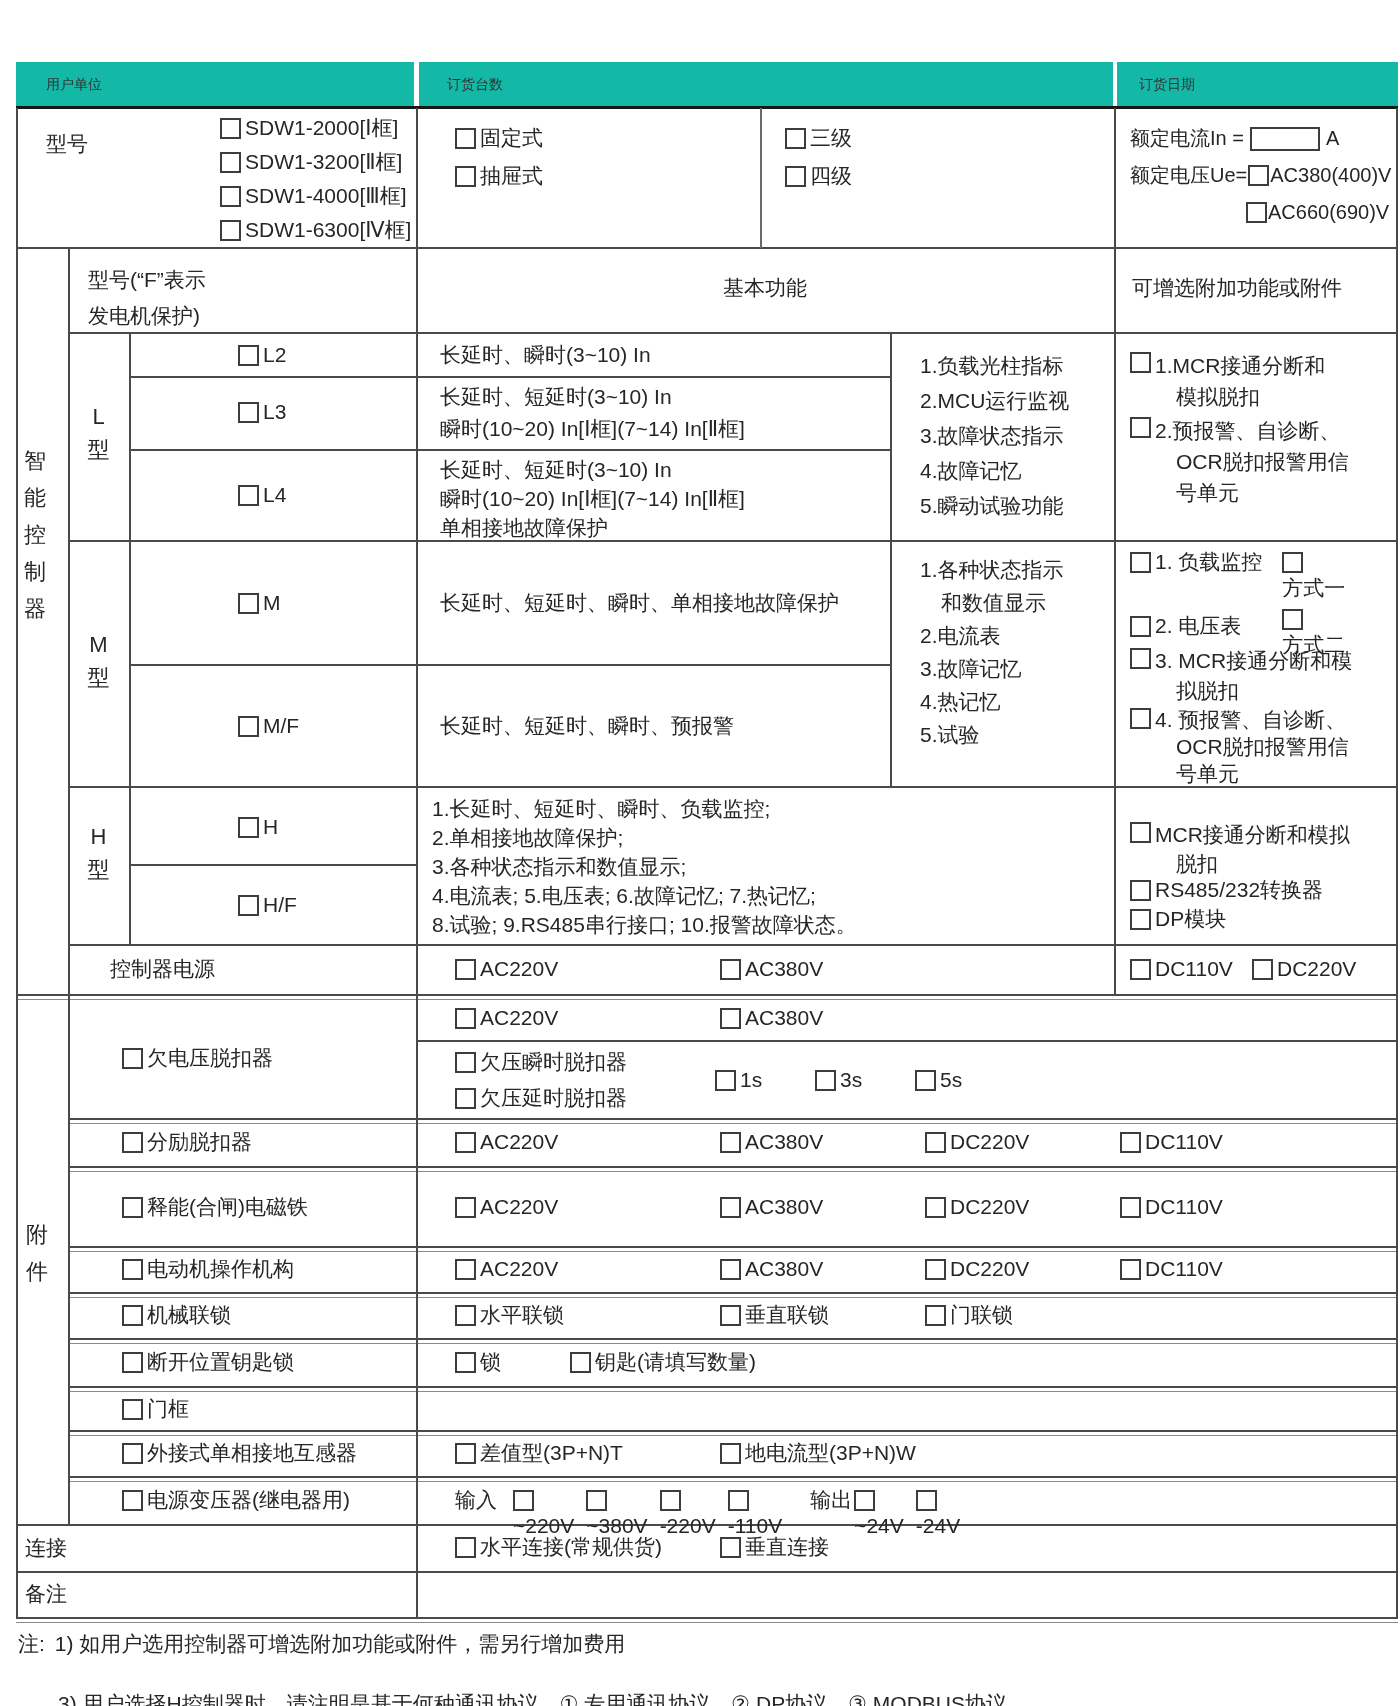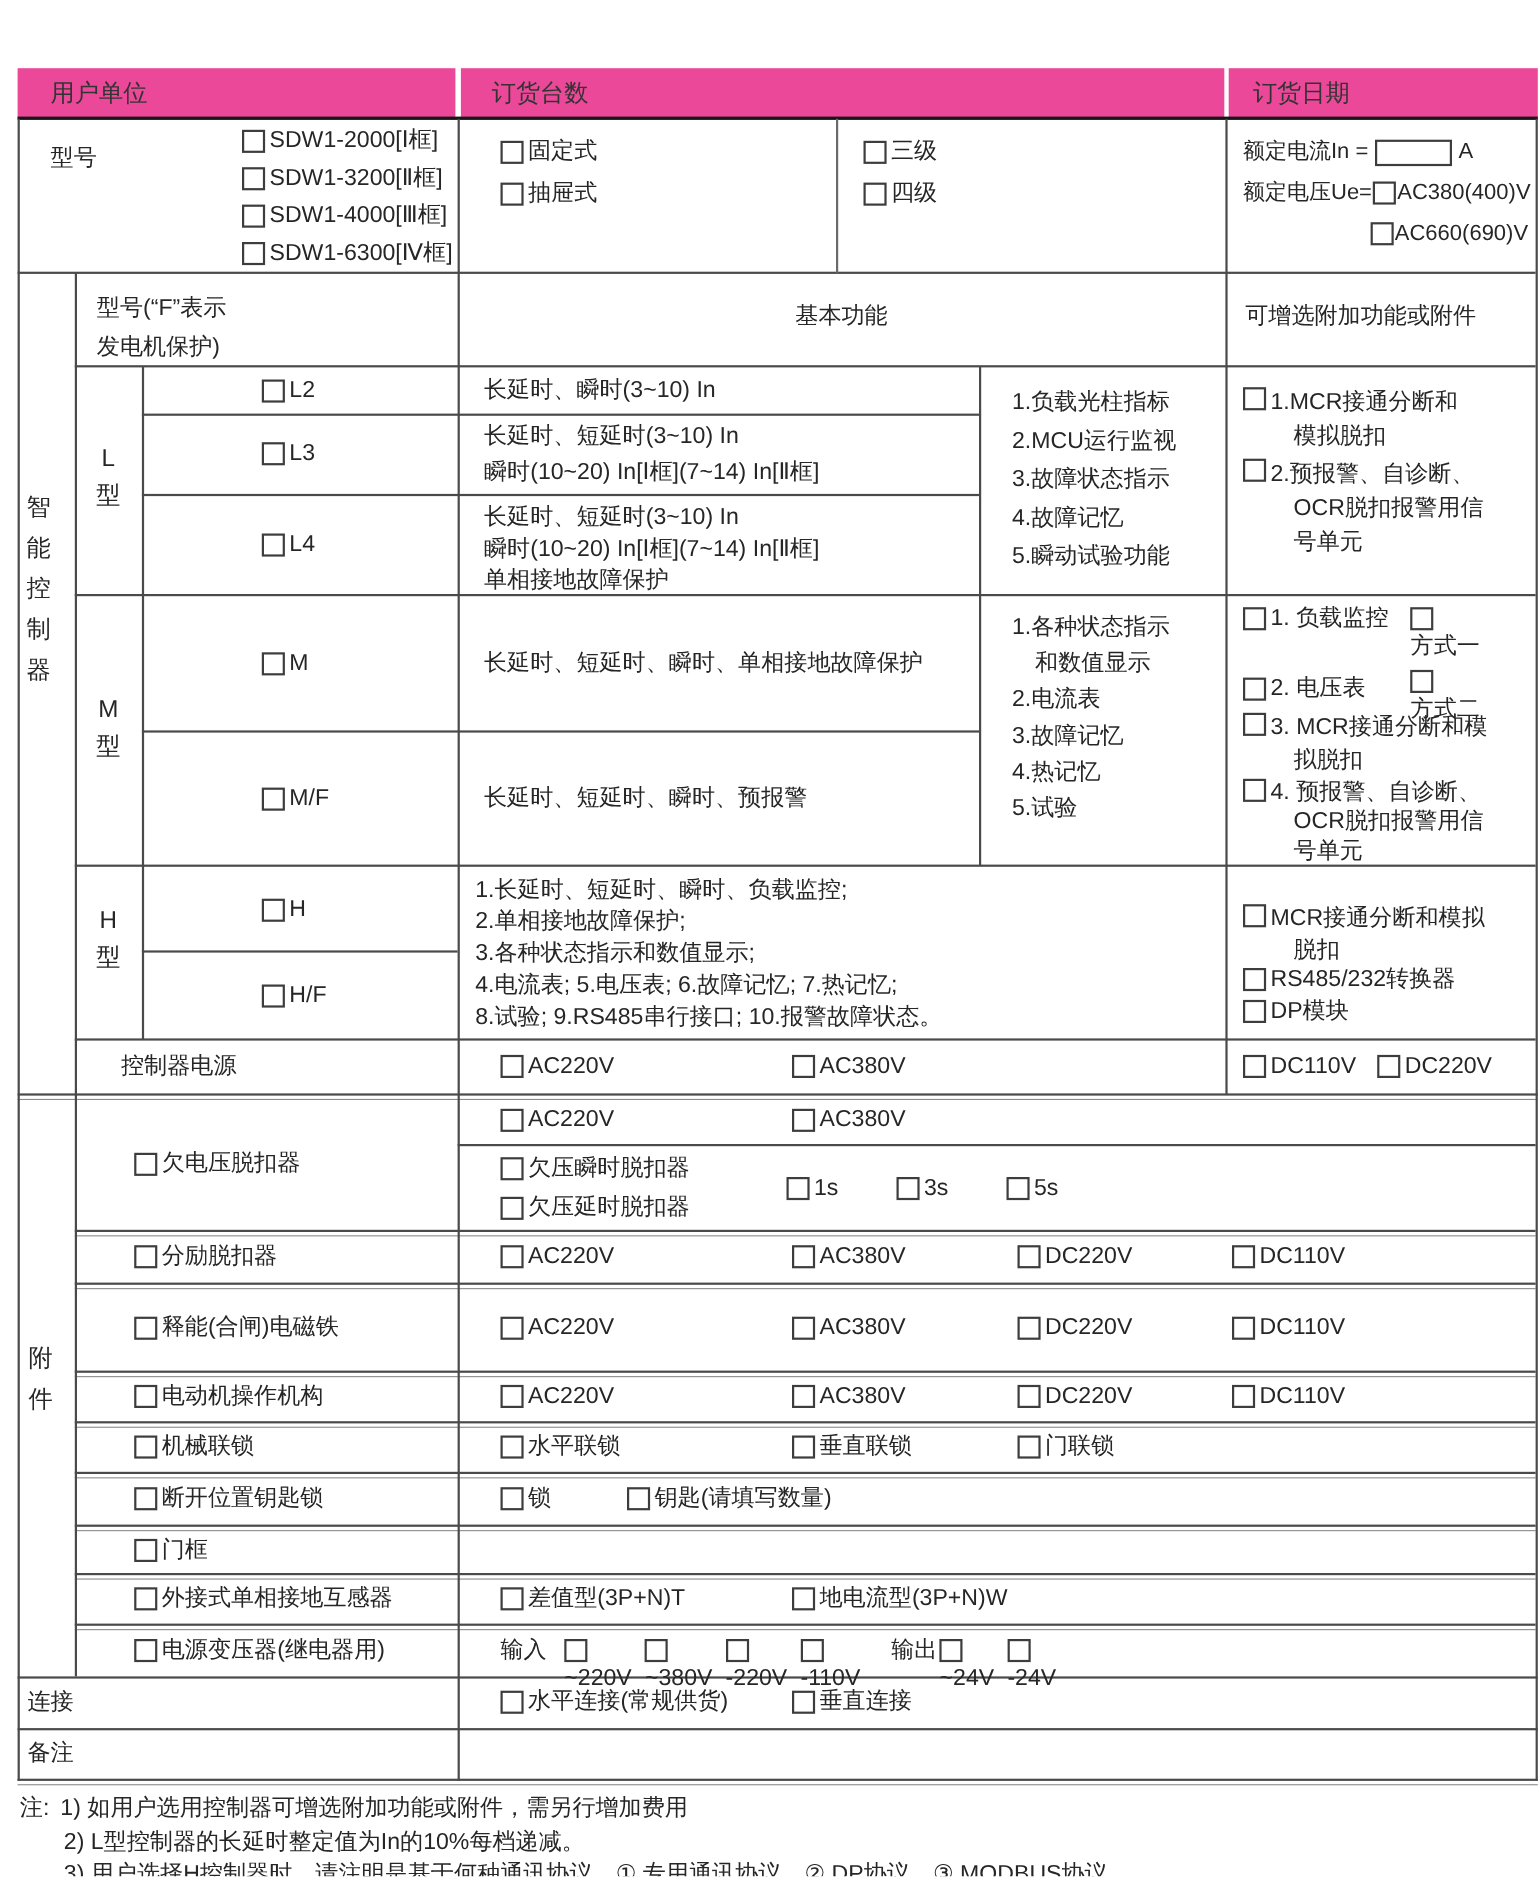--- a/index.html
+++ b/index.html
@@ -3,22 +3,22 @@
 <meta charset="utf-8">
 <style>
   html,body{margin:0;padding:0;background:#fff;}
   .page{position:relative;width:1400px;height:1706px;background:#ffffff;overflow:hidden;
         font-family:"Liberation Sans","DejaVu Sans",sans-serif;color:#262626;}
   .band{position:absolute;left:12px;top:18px;right:0;height:38px;background:#DBDBDB;
         display:flex;align-items:center;padding:0 10px;box-sizing:border-box;}
   .band .sq{width:17px;height:17px;background:#111;margin-right:12px;flex:none;}
   .band .t{font-size:27px;font-weight:bold;color:#111;letter-spacing:2px;}
   .band .hint{margin-left:auto;font-size:21px;color:#222;}
-  .hdr{position:absolute;top:62px;height:46px;background:#ec4899;display:flex;align-items:center;
-       font-size:22px;color:#333;box-sizing:border-box;}
+  .hdr{position:absolute;top:62px;height:46px;background:#14b8a6;display:flex;align-items:center;
+       font-size:14px;color:#333;box-sizing:border-box;}
   .vline{position:absolute;width:2px;background:#4A4A4A;}
   .hline{position:absolute;height:2px;background:#4A4A4A;}
   .hline.heavy{height:3px;background:#161616;}
   .hline.thin{height:1.5px;}
   .hline.dbl{height:6px;background:#fff;border-top:2px solid #4A4A4A;border-bottom:1px solid #8A8A8A;box-sizing:border-box;}
   .txt{position:absolute;font-size:21px;line-height:24px;white-space:pre-wrap;}
   .blk{position:absolute;font-size:21px;white-space:pre-wrap;}
   .itm{position:absolute;display:flex;align-items:flex-start;gap:4px;font-size:21px;line-height:24px;white-space:pre-wrap;}
   .cb{flex:none;width:17px;height:17px;border:2px solid #3D3D3D;background:#fff;margin-top:2px;display:inline-block;}
   .pair{display:inline-flex;align-items:flex-start;gap:3px;margin-right:12px;flex-direction:column;}
@@ -228,16 +228,15 @@
   <div class="txt" style="left:25px;top:1536px">连接</div>
   <div class="itm" style="left:455px;top:1535px"><span class="cb"></span><span>水平连接(常规供货)</span></div>
   <div class="itm" style="left:720px;top:1535px"><span class="cb"></span><span>垂直连接</span></div>
 
   <div class="txt" style="left:25px;top:1582px">备注</div>
 
   <div class="itm" style="left:18px;top:1632px;gap:10px;position:absolute">
     <span>注:</span>
     <span>1) 如用户选用控制器可增选附加功能或附件，需另行增加费用</span>
   </div>
-  <div class="txt" style="left:58px;top:1663px">2) L型控制器的长延时整定值为In的10%每档递减。</div>
   <div class="txt" style="left:58px;top:1692px">3) 用户选择H控制器时，请注明是基于何种通讯协议。① 专用通讯协议　② DP协议　③ MODBUS协议</div>
 
 </div>
 
 </body></html>

